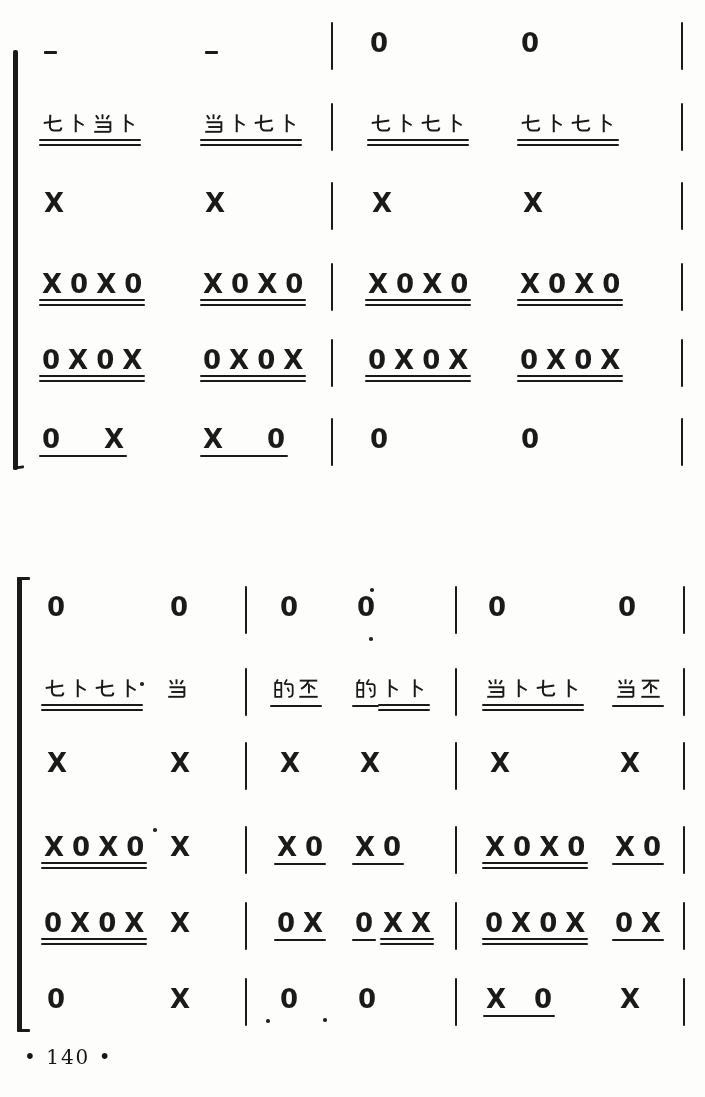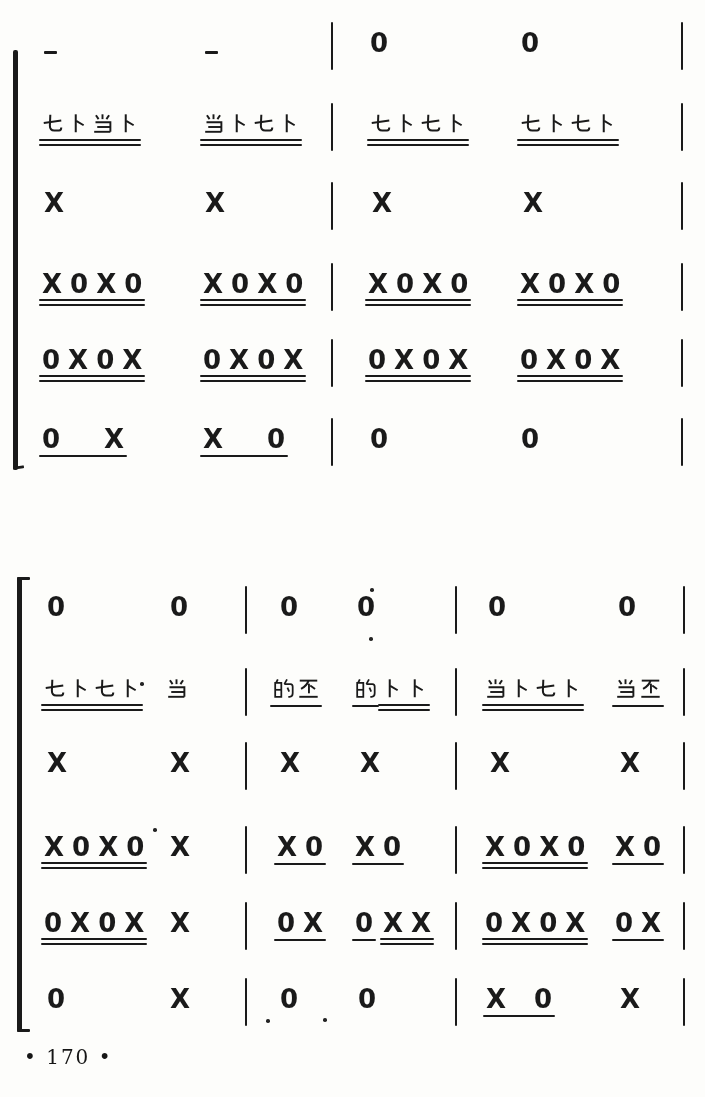--- a/index.html
+++ b/index.html
@@ -489,20 +489,20 @@
             <span class="lg">X</span>
             <span class="lg">0</span>
             <div class="ul ul-s"></div>
           </div>
           <div class="cell" style="left: 620px; top: 986px; gap: 8px;">
             <span class="lg">X</span>
           </div>
         </div>
       </div>
     </div>
-  <div class="pageno">• 170 •</div>
+  <div class="pageno">• 140 •</div>
 <div class="speck" style="left: 140px; top: 682px;"></div>
     <div class="speck" style="left: 370px; top: 588px;"></div>
     <div class="speck" style="left: 369px; top: 637px;"></div>
     <div class="speck" style="left: 153px; top: 828px;"></div>
     <div class="speck" style="left: 266px; top: 1019px;"></div>
     <div class="speck" style="left: 323px; top: 1018px;"></div>
   </div>
 
 </body></html>

